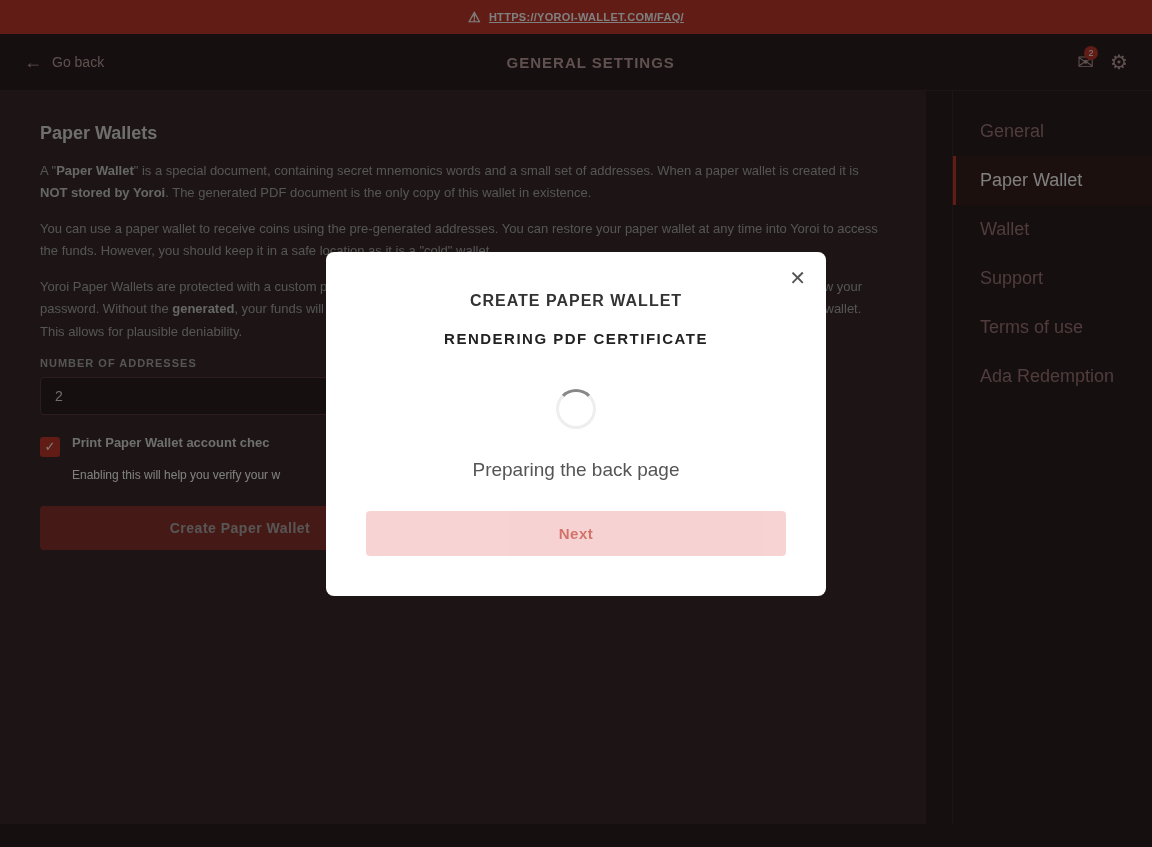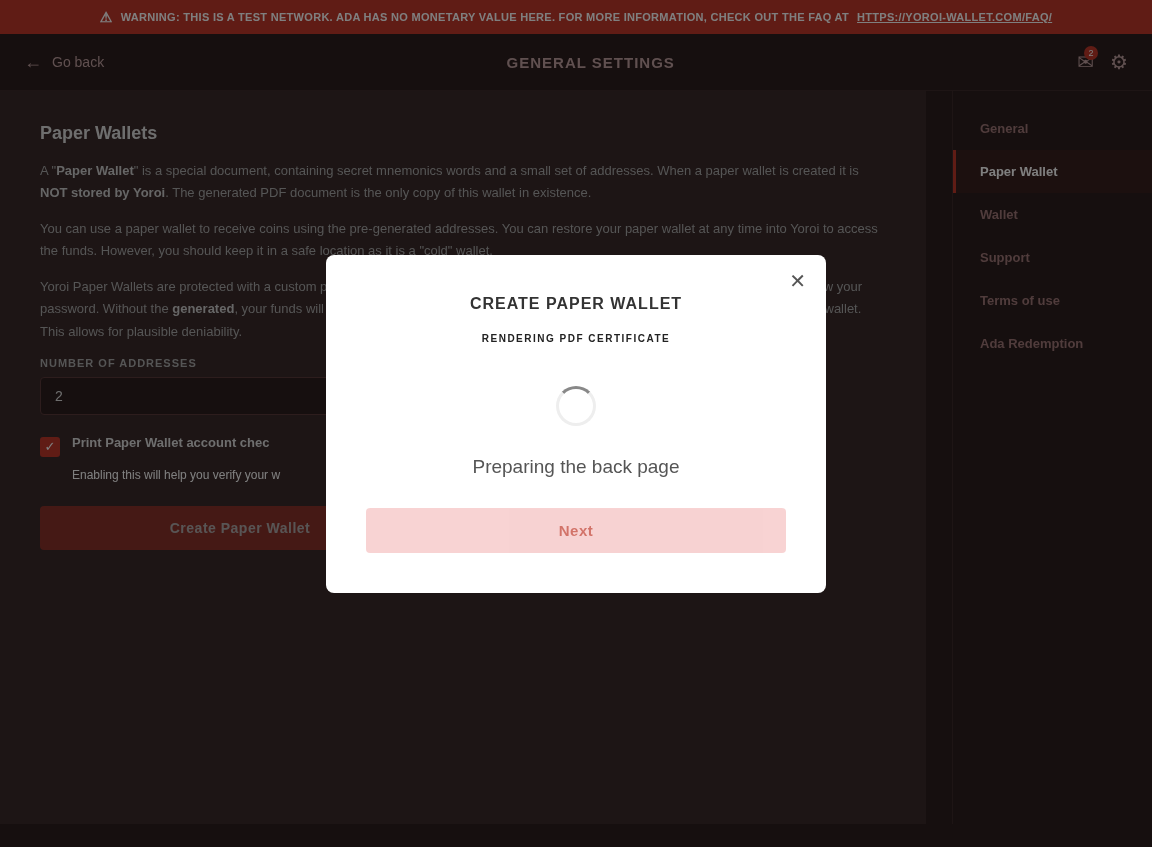--- a/index.html
+++ b/index.html
@@ -105,24 +105,23 @@
     
     .sidebar {
       width: 200px;
       background: #2d1f1f;
       padding: 16px 0;
       border-left: 1px solid #3d2b2b;
     }
     .sidebar-item {
       padding: 14px 24px;
       color: #a07878;
-      font-size: 13px;
+      font-size: 18px;
       cursor: pointer;
       border-left: 3px solid transparent;
-      font-weight: bold;
     }
     .sidebar-item.active {
       color: #fff;
       border-left: 3px solid #c0392b;
       background: rgba(192,57,43,0.08);
     }
 
     
     .section-title {
       font-size: 18px;
@@ -253,21 +252,21 @@
     }
     .modal-title {
       font-size: 16px;
       font-weight: 700;
       color: #333;
       text-transform: uppercase;
       letter-spacing: 1px;
       margin-bottom: 20px;
     }
     .modal-subtitle {
-      font-size: 10px;
+      font-size: 15px;
       font-weight: 700;
       color: #222;
       text-transform: uppercase;
       letter-spacing: 1.5px;
       margin-bottom: 42px;
     }
     .spinner-container {
       margin: 20px auto 30px;
     }
     .spinner {
@@ -300,21 +299,20 @@
       cursor: not-allowed;
       opacity: 0.7;
       letter-spacing: 0.5px;
     }
   </style>
 </head>
 <body>
 
 <div class="warning-banner">
   <span class="warning-icon">⚠</span>
-  <span>WARNING: THIS IS A TEST NETWORK. ADA HAS NO MONETARY VALUE HERE. FOR MORE INFORMATION, CHECK OUT THE FAQ AT</span>
   <a href="#">HTTPS://YOROI-WALLET.COM/FAQ/</a>
 </div>
 
 <div class="topnav">
   <div class="topnav-left">
     <span class="arrow">←</span>
     <span>Go back</span>
   </div>
   <div class="topnav-center">GENERAL SETTINGS</div>
   <div class="topnav-right">

